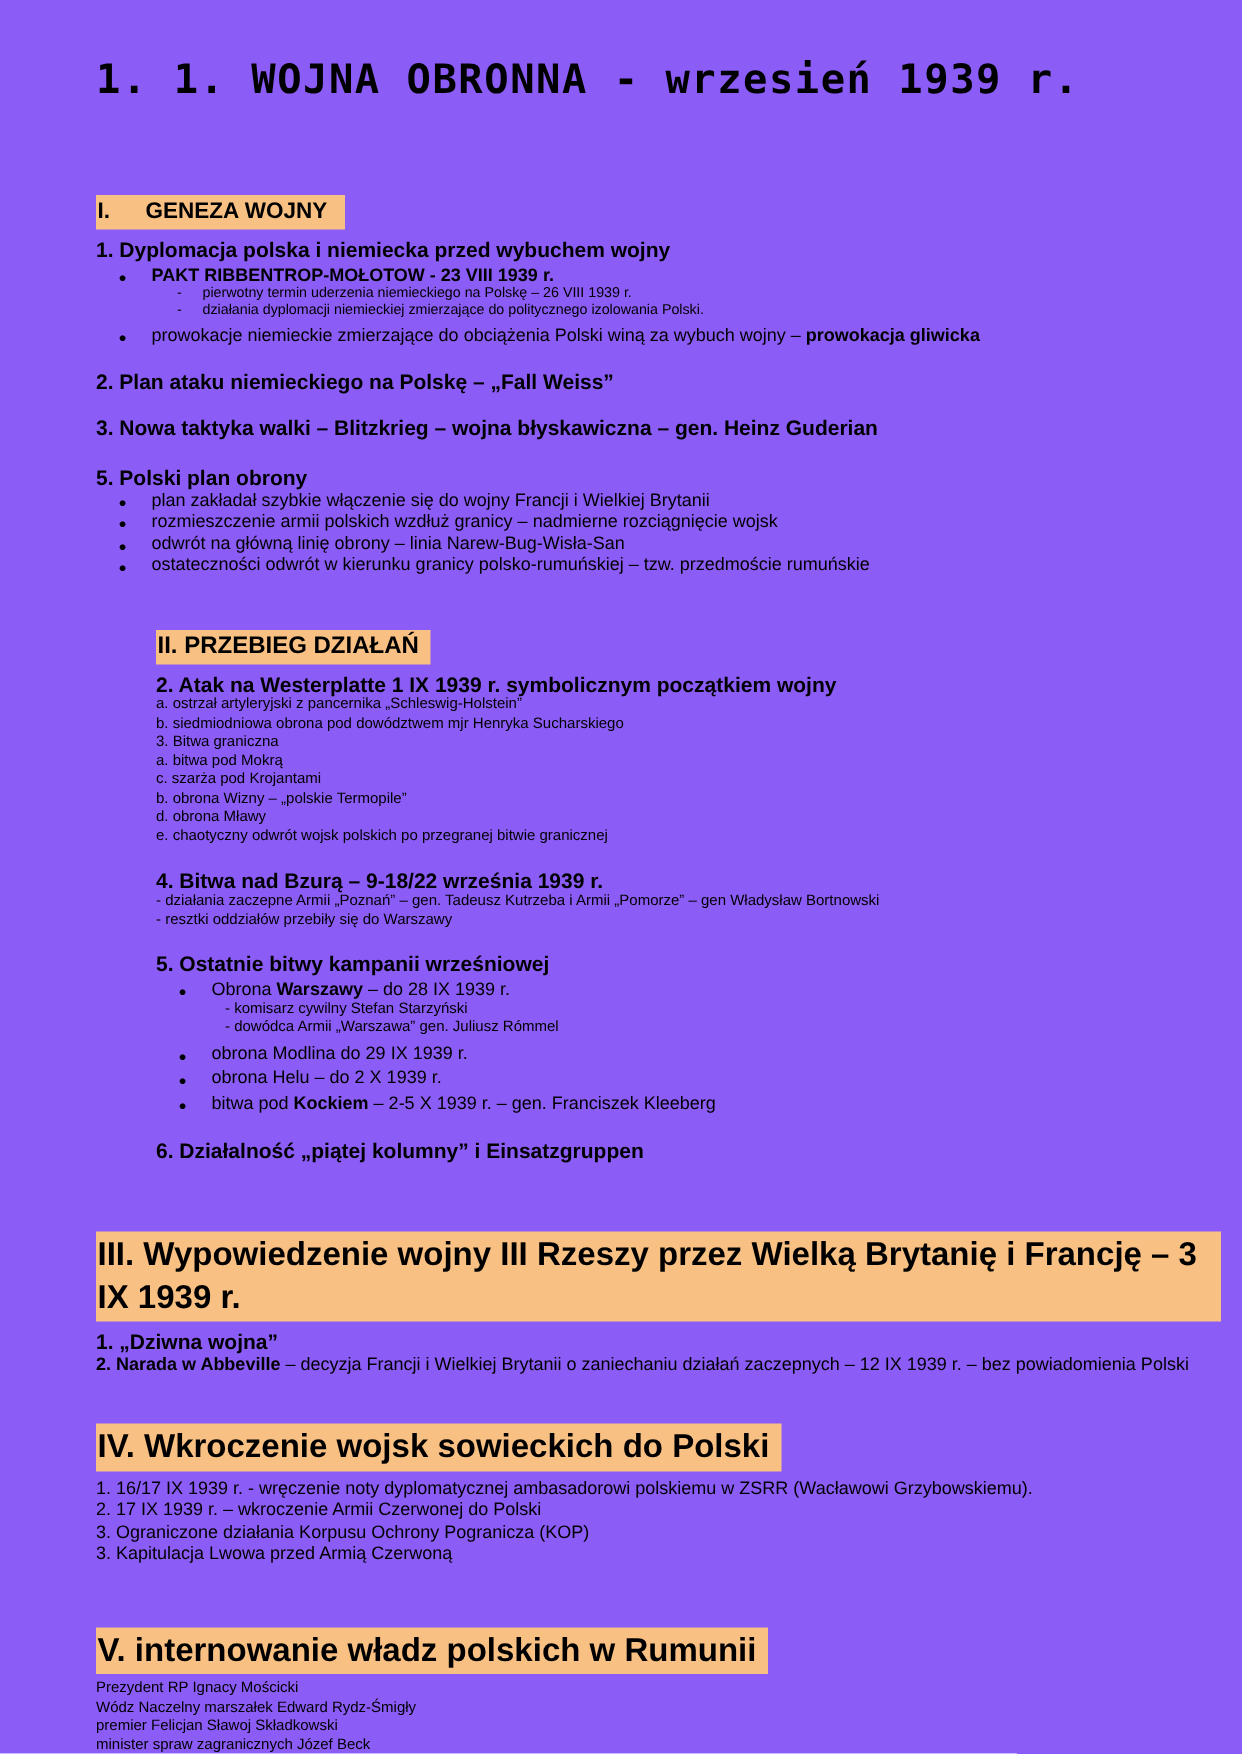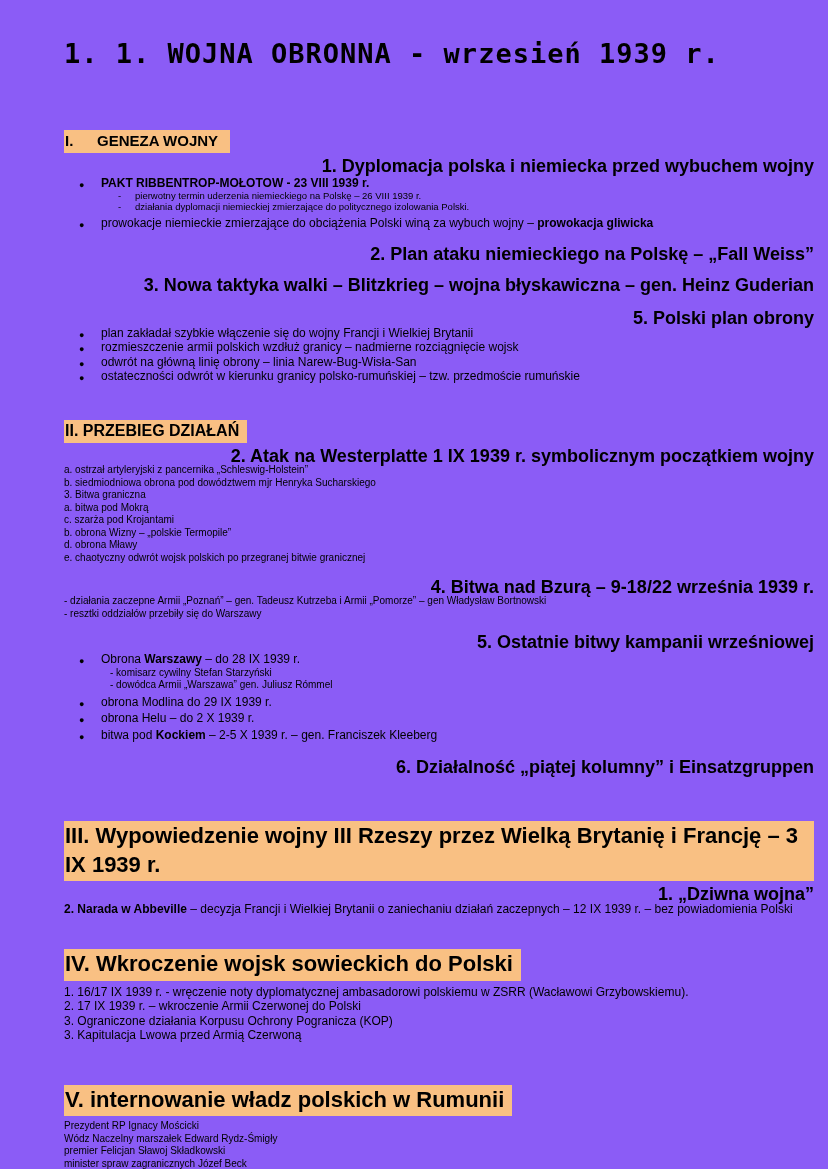--- a/index.html
+++ b/index.html
@@ -14,35 +14,35 @@
     font-size: 27px; font-weight: bold; letter-spacing: 1px;
     margin: 0 0 34px 0; white-space: nowrap;
   }
   .hl { background: var(--highlight, #f9c083); }
   .sec-head { line-height: 1.3; }
   .head-run { display: inline-block; padding: 1px 12px 2px 1px; font-weight: bold; font-size: 15px; margin-top: 27px; }
   .roman { display: inline-block; width: 32px; }
   .head-run2 { display: inline-block; padding: 1px 8px 2px 1px; font-weight: bold; }
   .sz16 { font-size: 16px; }
   .sz17 { font-size: 22px; }
-  .h { font-weight: bold; font-size: 18px; line-height: 15px; white-space: nowrap; text-align: right; }
+  .h { font-weight: bold; font-size: 14px; line-height: 15px; white-space: nowrap; }
   .line { font-size: 12px; line-height: 14.5px; white-space: nowrap; }
   .b { font-weight: bold; }
   .bullet { position: relative; font-size: 12px; line-height: 14.5px; padding-left: 37px; white-space: nowrap; }
   .bullet::before { content: "●"; position: absolute; left: 15px; top: 2px; font-size: 9px; }
   .bullet.bold { font-weight: bold; }
   .dash-group { margin-left: 54px; }
   .dash-sub { position: relative; font-size: 9.5px; line-height: 11px; padding-left: 17px; white-space: nowrap; }
   .dash-sub::before { content: "-"; position: absolute; left: 0; }
   .sm { font-size: 10px; line-height: 12.5px; white-space: nowrap; }
   .sub-indent { margin-left: 46px; }
   .mt2 { margin-top: 2px; } .mt3 { margin-top: 3px; } .mt4 { margin-top: 4px; }
   .mt6 { margin-top: 6px; }
   .mt15 { margin-top: 15px; } .mt16 { margin-top: 16px; } .mt18 { margin-top: 18px; }
-  .mt32 { margin-top: 32px; } .mt36 { margin-top: 36px; } .mt42 { margin-top: 42px; } .mt46 { margin-top: 46px; }
+  .mt32 { margin-top: 32px; } .mt36 { margin-top: 36px; margin-left: 40px; } .mt42 { margin-top: 42px; } .mt46 { margin-top: 46px; }
 </style>
 </head>
 <body>
 
 <div class="page">
 
   <h1 class="doc-title">1. 1. WOJNA OBRONNA - wrzesień 1939 r.</h1>
 
   <section>
     <div class="sec-head">

